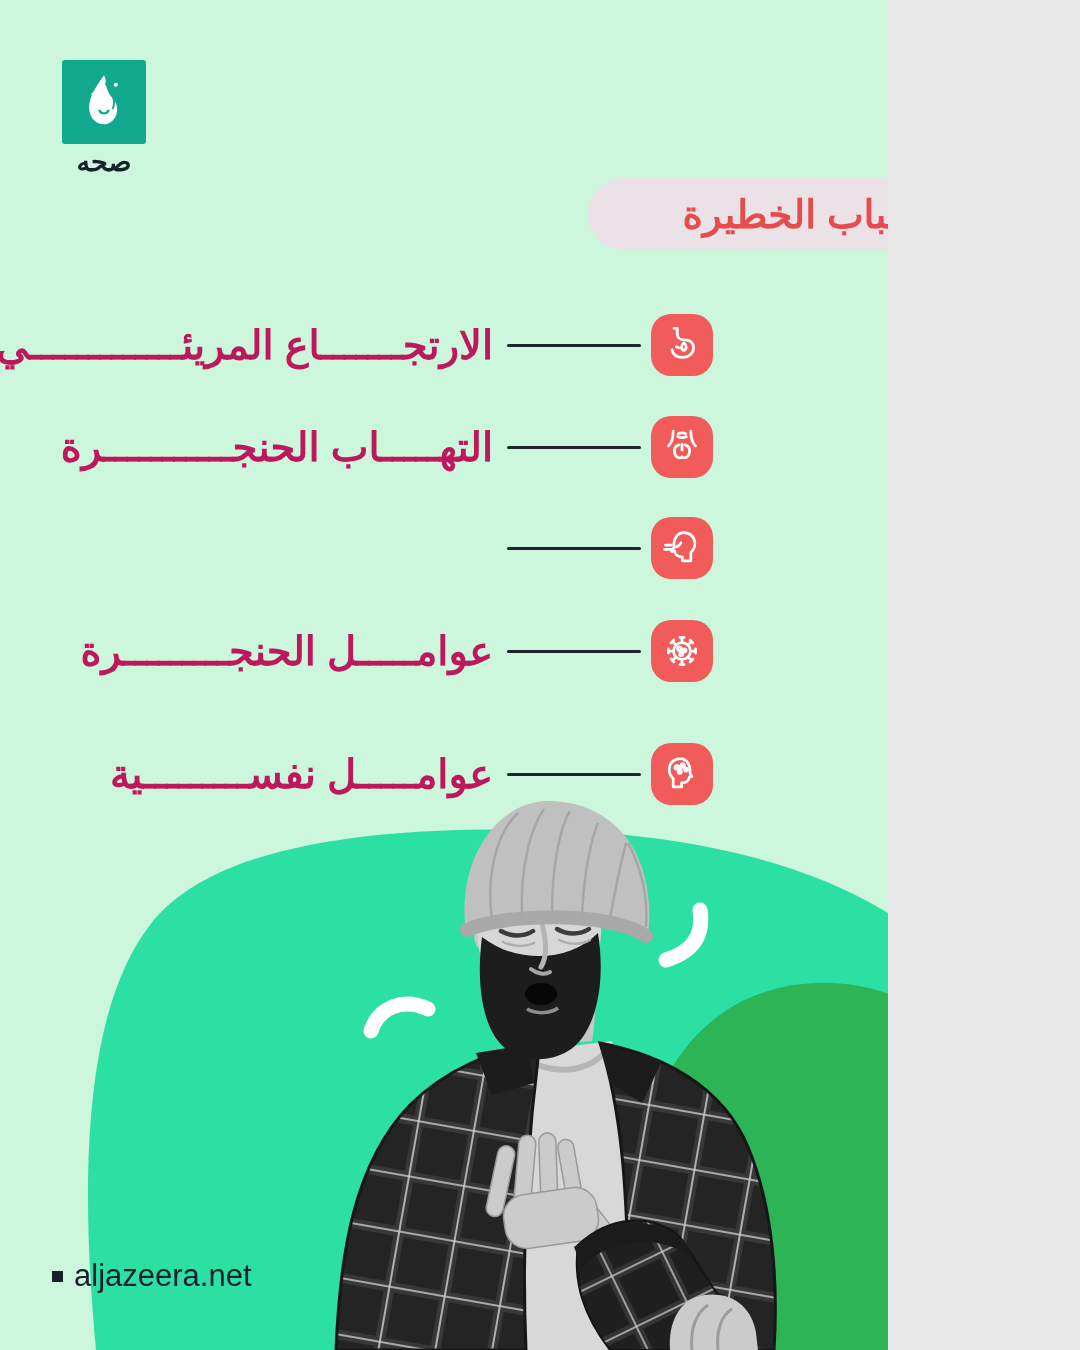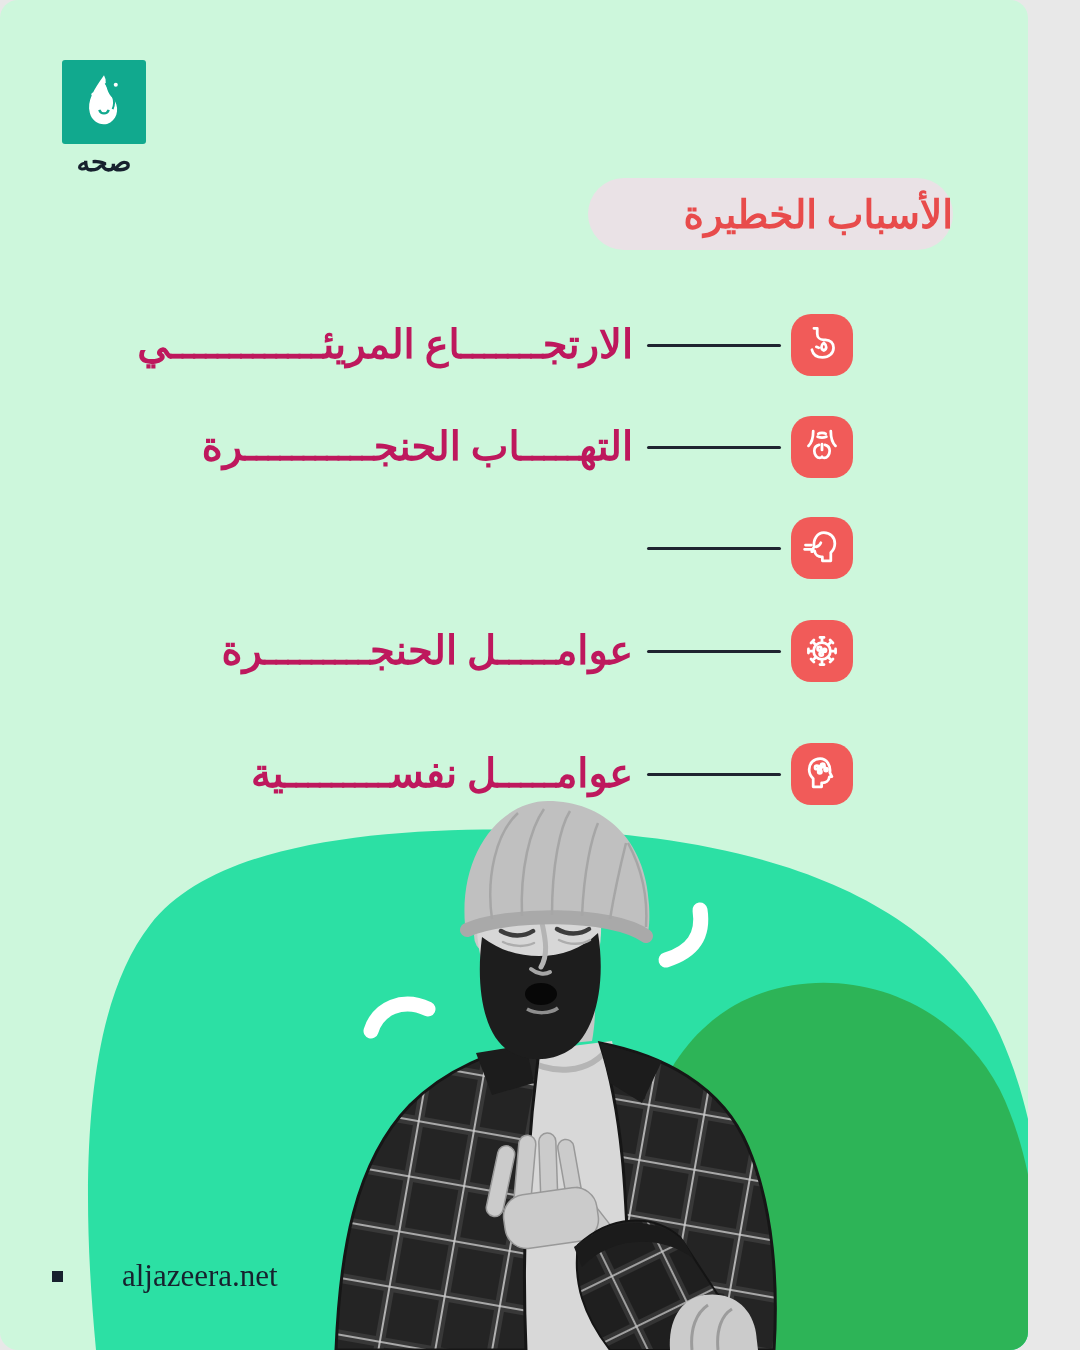--- a/index.html
+++ b/index.html
@@ -1,18 +1,18 @@
 <!DOCTYPE html>
 <html lang="ar"><head>
 <meta charset="utf-8">
 <style>
   html,body{margin:0;padding:0;background:#e8e8e8;}
   .canvas{
-    position:relative;width:1028px;height:1350px;overflow:hidden;
-    background:#cdf7dc;font-family:Liberation Serif, serif;border-radius:18px;
+    position:relative;width:888px;height:1350px;overflow:hidden;
+    background:#cdf7dc;font-family:Liberation Sans, sans-serif;
   }
   
   .logo-box{position:absolute;left:62px;top:60px;width:84px;height:84px;background:#11a98e;border-radius:3px;display:flex;align-items:center;justify-content:center;}
   .logo-label{position:absolute;left:62px;top:146px;width:84px;text-align:center;font-size:27px;font-weight:bold;color:#17212e;}
   
   .title-pill{
     position:absolute;left:588px;top:178px;width:365px;height:72px;border-radius:36px;
     background:#eae2e6;display:flex;align-items:center;justify-content:flex-start;direction:rtl;
   }
   .title-pill .title-text{font-size:39px;font-weight:bold;color:#e84b4b;letter-spacing:0;}
@@ -24,21 +24,21 @@
   .cause-icon{
     flex:0 0 62px;width:62px;height:62px;border-radius:20px;background:#f15b59;
     display:flex;align-items:center;justify-content:center;
   }
   .cause-icon svg{width:44px;height:44px;stroke:#ffffff;fill:none;stroke-width:1.5;stroke-linecap:round;stroke-linejoin:round;}
   .connector{flex:0 0 134px;height:3px;background:#1f2430;border-radius:2px;margin:0 10px 0 14px;}
   .cause-label{font-size:40px;font-weight:bold;color:#be185d;white-space:nowrap;line-height:1;}
   
   .footer{position:absolute;left:52px;top:1258px;display:flex;align-items:center;gap:11px;z-index:6;}
   .footer-bullet{width:11px;height:11px;background:#17212e;}
-  .footer-site{font-size:31px;color:#17212e;margin-left:48px;}
+  .footer-site{font-size:31px;color:#17212e;}
   
   .blob-layer,.man-layer{position:absolute;left:0;top:0;pointer-events:none;}
   .blob-layer{z-index:1;}
   .man-layer{z-index:2;}
   .top-ui{z-index:3;}
 </style>
 </head>
 <body>
 
 <div class="canvas">

